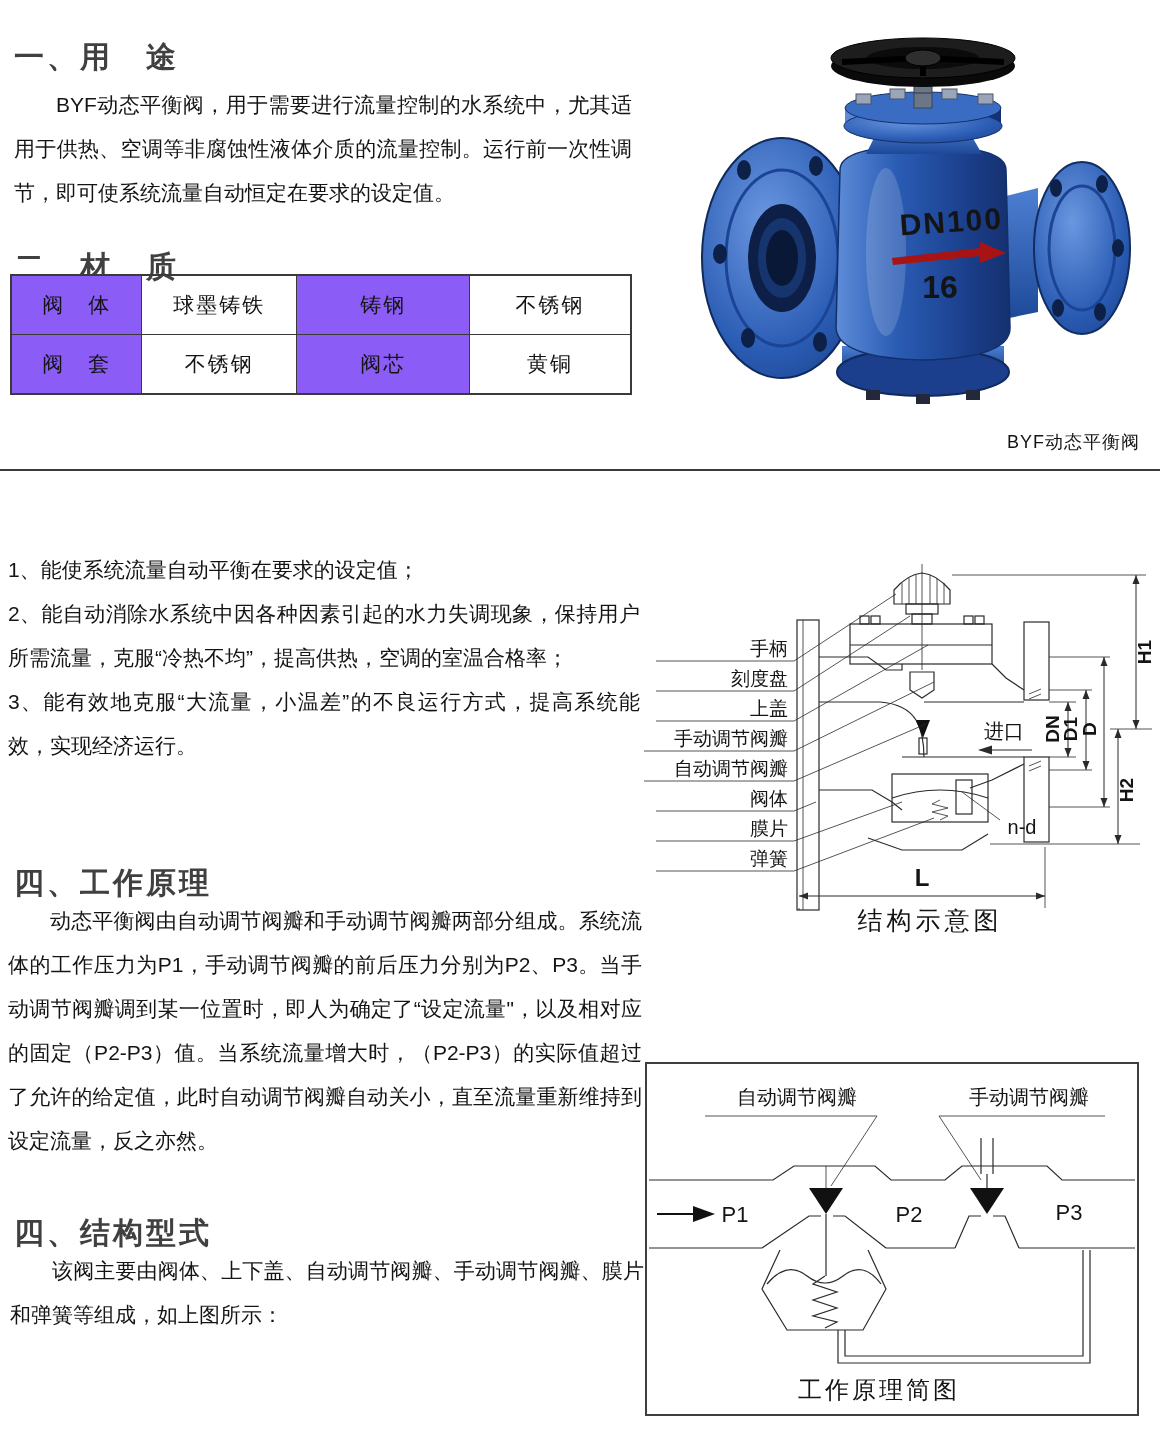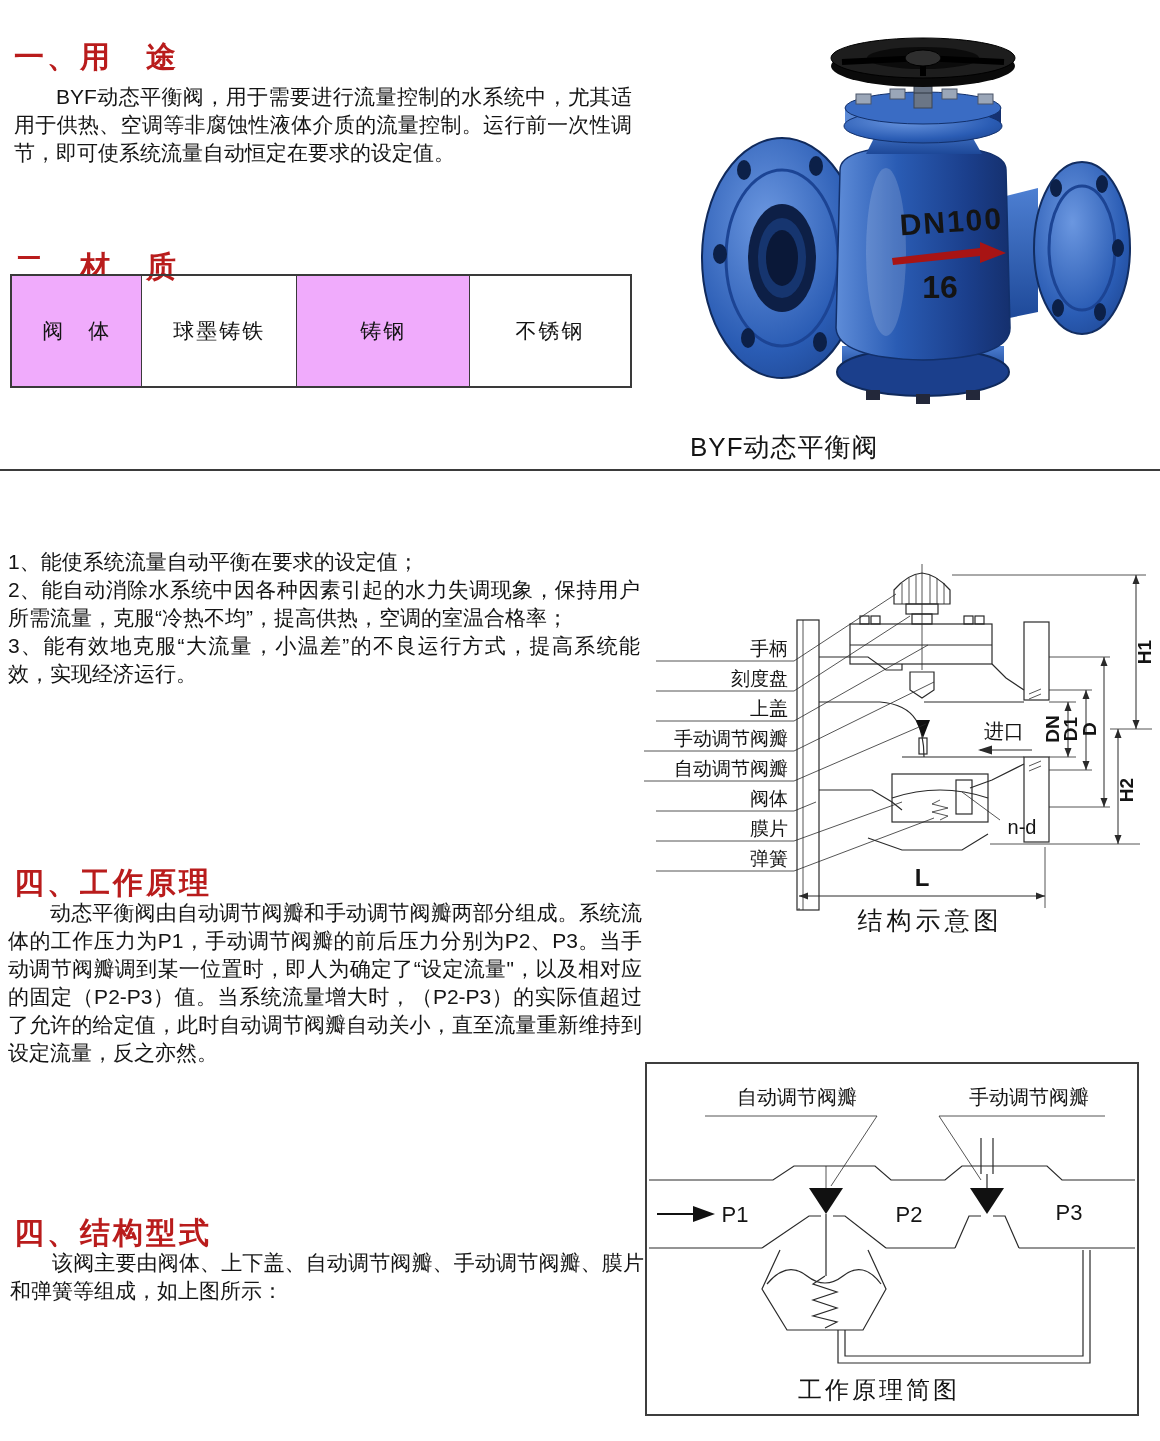--- a/index.html
+++ b/index.html
@@ -1,27 +1,27 @@
 <!DOCTYPE html>
 <html><head>
 <meta charset="utf-8">
 <style>
   html,body{margin:0;padding:0;background:#888;}
   .page{position:relative;width:1160px;height:1441px;background:#ffffff;overflow:hidden;
         font-family:"Liberation Sans","DejaVu Sans",sans-serif;color:#111;}
-  .red-heading{position:absolute;font-size:30px;font-weight:700;color:#b91c1c;letter-spacing:3px;white-space:nowrap;}
-  .body-text{position:absolute;font-size:21px;line-height:28px;color:#141414;text-align:justify;}
+  .red-heading{position:absolute;font-size:30px;font-weight:700;color:#404040;letter-spacing:3px;white-space:nowrap;}
+  .body-text{position:absolute;font-size:21px;line-height:44px;color:#141414;text-align:justify;}
   .indent{text-indent:2em;}
   .mat-table{position:absolute;left:10px;top:274px;width:622px;height:114px;border-collapse:collapse;table-layout:fixed;}
   .mat-table td{border:1.5px solid #3a3a3a;text-align:center;font-size:21px;color:#141414;height:56px;letter-spacing:2px;}
-  .mat-table td.gray{background:#f0abfc;}
+  .mat-table td.gray{background:#8b5cf6;}
   .mat-table{border:2px solid #3a3a3a;}
   .divider{position:absolute;left:0;top:469px;width:1160px;height:2px;background:#3b3b3b;}
   .photo-fig{position:absolute;left:690px;top:20px;width:450px;}
-  .photo-caption{margin-top:8px;text-align:left;font-size:26px;color:#141414;letter-spacing:1px;}
+  .photo-caption{margin-top:8px;text-align:right;font-size:18px;color:#141414;letter-spacing:1px;}
   .feature-item{margin:0;}
   .diagram-caption{position:absolute;font-size:25px;color:#141414;letter-spacing:4px;text-align:center;}
   .principle-box{position:absolute;left:645px;top:1062px;width:494px;height:354px;border:2px solid #3e3e3e;box-sizing:border-box;background:#fff;}
   svg text{fill:#141414;}
   .ln{stroke:#2a2a2a;stroke-width:1.2;fill:none;}
   .thin{stroke:#2a2a2a;stroke-width:0.8;fill:none;}
   .dim{stroke:#2a2a2a;stroke-width:1;fill:none;}
   .lbl{font-size:19px;}
   .dimtxt{font-size:19px;font-weight:600;}
 </style>
@@ -34,20 +34,26 @@
   <p class="body-text indent" style="left:14px;top:62px;width:618px;">BYF动态平衡阀，用于需要进行流量控制的水系统中，尤其适用于供热、空调等非腐蚀性液体介质的流量控制。运行前一次性调节，即可使系统流量自动恒定在要求的设定值。</p>
 
   <h2 class="red-heading" style="left:14px;top:222px;">二、材　质</h2>
   <table class="mat-table">
     <tbody>
         <tr>
       <td class="gray" style="width:21%;">阀　体</td>
       <td style="width:25%;">球墨铸铁</td>
       <td class="gray" style="width:28%;">铸钢</td>
       <td style="width:26%;">不锈钢</td>
+    </tr>
+    <tr>
+      <td class="gray">阀　套</td>
+      <td>不锈钢</td>
+      <td class="gray">阀芯</td>
+      <td>黄铜</td>
     </tr>
   </tbody>
     </table>
 
   <figure class="photo-fig" style="margin:0;">
     <svg width="450" height="398" viewBox="0 0 450 398">
       <defs>
         <linearGradient id="gBody" x1="0" y1="0" x2="1" y2="0">
           <stop offset="0" stop-color="#5e8cd8"></stop>
             <stop offset="0.35" stop-color="#2a5cb4"></stop>

